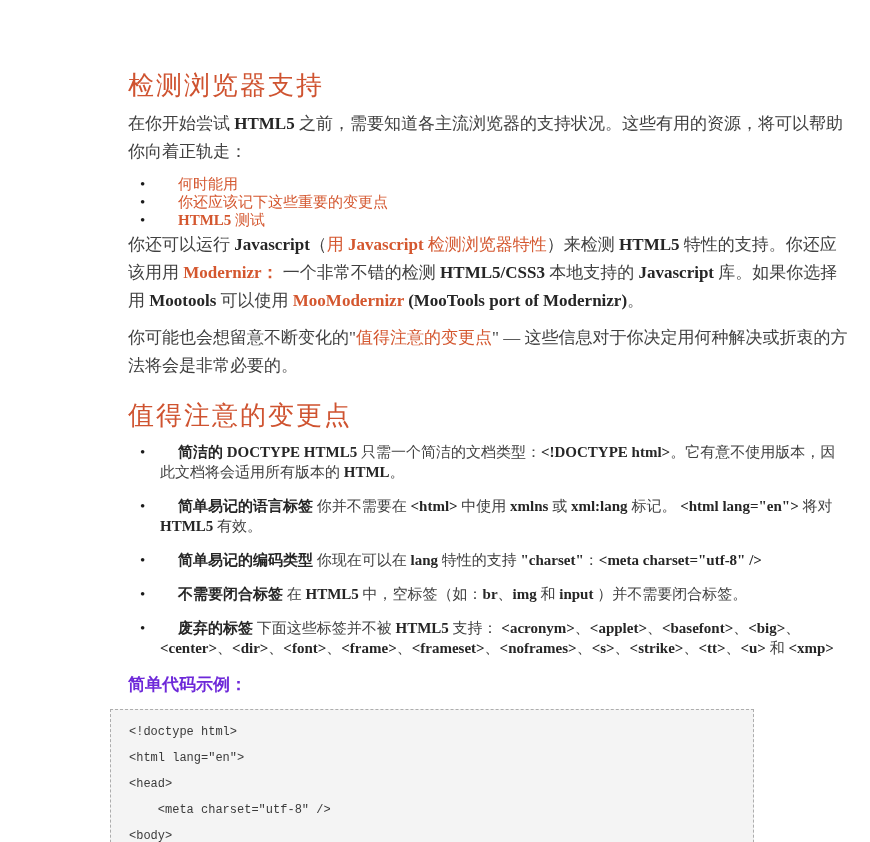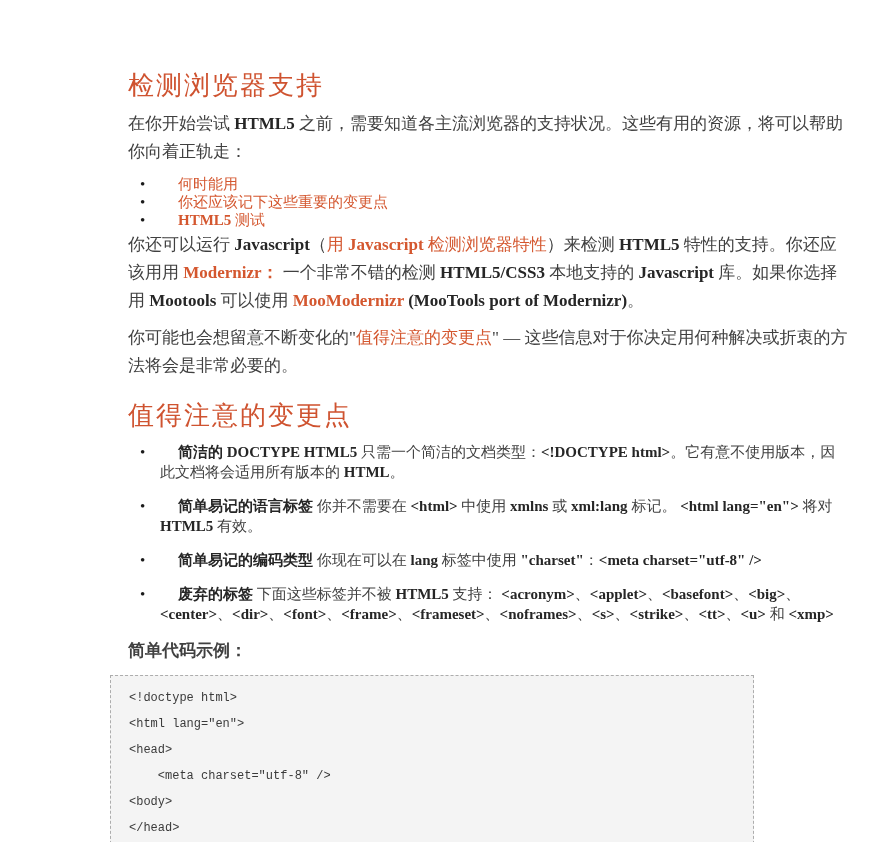--- a/index.html
+++ b/index.html
@@ -48,21 +48,21 @@
     left:12px;top:0;
     text-indent:0;
     color:#1a1a1a;
     font-size:15px;
   }
   .seg{white-space:pre-wrap;}
   strong.seg,.b{font-weight:bold;color:#262626;}
   a.link{color:#d4572f;text-decoration:none;cursor:pointer;}
   a.link.b{font-weight:bold;}
   p.code-label{
-    font-weight:bold;color:#404040;
+    font-weight:bold;color:#6d28d9;
     margin:13px 0 10px 0;
   }
   .codeblock{
     box-sizing:border-box;
     margin-left:-18px;
     width:644px;
     background:#f4f4f4;
     border:1px dashed #adadad;
     padding:9px 18px 12px 18px;
   }
@@ -86,21 +86,22 @@
         <li><a class="seg link" href="#">何时能用</a></li>
         <li><a class="seg link" href="#">你还应该记下这些重要的变更点</a></li>
         <li><a class="seg link b" href="#">HTML5</a><a class="seg link" href="#"> 测试</a></li>
       </ul>
       <p><span class="seg">你还可以运行 </span><strong class="seg b">Javascript</strong><span class="seg">（</span><a class="seg link" href="#">用 </a><a class="seg link b" href="#">Javascript</a><a class="seg link" href="#"> 检测浏览器特性</a><span class="seg">）来检测 </span><strong class="seg b">HTML5</strong><span class="seg"> 特性的支持。你还应该用用 </span><a class="seg link b" href="#">Modernizr：</a><span class="seg"> 一个非常不错的检测 </span><strong class="seg b">HTML5/CSS3</strong><span class="seg"> 本地支持的 </span><strong class="seg b">Javascript</strong><span class="seg"> 库。如果你选择用 </span><strong class="seg b">Mootools</strong><span class="seg"> 可以使用 </span><a class="seg link b" href="#">MooModernizr</a><strong class="seg b"> (MooTools port of Modernizr)</strong><span class="seg">。</span></p>
       <p class="tail"><span class="seg">你可能也会想留意不断变化的"</span><a class="seg link" href="#">值得注意的变更点</a><span class="seg">" — 这些信息对于你决定用何种解决或折衷的方法将会是非常必要的。</span></p>
       <h2 class="later">值得注意的变更点</h2>
       <ul class="loose">
         <li><strong class="seg b">简洁的 DOCTYPE</strong><span class="seg"> </span><strong class="seg b">HTML5</strong><span class="seg"> 只需一个简洁的文档类型：</span><strong class="seg b">&lt;!DOCTYPE html&gt;</strong><span class="seg">。它有意不使用版本，因此文档将会适用所有版本的 </span><strong class="seg b">HTML</strong><span class="seg">。</span></li>
         <li><strong class="seg b">简单易记的语言标签</strong><span class="seg"> 你并不需要在 </span><strong class="seg b">&lt;html&gt;</strong><span class="seg"> 中使用 </span><strong class="seg b">xmlns</strong><span class="seg"> 或 </span><strong class="seg b">xml:lang</strong><span class="seg"> 标记。 </span><strong class="seg b">&lt;html lang="en"&gt;</strong><span class="seg"> 将对 </span><strong class="seg b">HTML5</strong><span class="seg"> 有效。</span></li>
-        <li><strong class="seg b">简单易记的编码类型</strong><span class="seg"> 你现在可以在 </span><strong class="seg b">lang</strong><span class="seg"> 标签中使用 </span><strong class="seg b">"charset"</strong><span class="seg">：</span><strong class="seg b">&lt;meta charset="utf-8" /&gt;</strong></li>
+        <li><strong class="seg b">简单易记的编码类型</strong><span class="seg"> 你现在可以在 </span><strong class="seg b">lang</strong><span class="seg"> 特性的支持 </span><strong class="seg b">"charset"</strong><span class="seg">：</span><strong class="seg b">&lt;meta charset="utf-8" /&gt;</strong></li>
+        <li><strong class="seg b">不需要闭合标签</strong><span class="seg"> 在 </span><strong class="seg b">HTML5</strong><span class="seg"> 中，空标签（如：</span><strong class="seg b">br</strong><span class="seg">、</span><strong class="seg b">img</strong><span class="seg"> 和 </span><strong class="seg b">input</strong><span class="seg"> ）并不需要闭合标签。</span></li>
         <li><strong class="seg b">废弃的标签</strong><span class="seg"> 下面这些标签并不被 </span><strong class="seg b">HTML5</strong><span class="seg"> 支持： </span><strong class="seg b">&lt;acronym&gt;</strong><span class="seg">、</span><strong class="seg b">&lt;applet&gt;</strong><span class="seg">、</span><strong class="seg b">&lt;basefont&gt;</strong><span class="seg">、</span><strong class="seg b">&lt;big&gt;</strong><span class="seg">、</span><strong class="seg b">&lt;center&gt;</strong><span class="seg">、</span><strong class="seg b">&lt;dir&gt;</strong><span class="seg">、</span><strong class="seg b">&lt;font&gt;</strong><span class="seg">、</span><strong class="seg b">&lt;frame&gt;</strong><span class="seg">、</span><strong class="seg b">&lt;frameset&gt;</strong><span class="seg">、</span><strong class="seg b">&lt;noframes&gt;</strong><span class="seg">、</span><strong class="seg b">&lt;s&gt;</strong><span class="seg">、</span><strong class="seg b">&lt;strike&gt;</strong><span class="seg">、</span><strong class="seg b">&lt;tt&gt;</strong><span class="seg">、</span><strong class="seg b">&lt;u&gt;</strong><span class="seg"> 和 </span><strong class="seg b">&lt;xmp&gt;</strong></li>
       </ul>
       <p class="code-label"><span class="seg">简单代码示例：</span></p>
       <div class="codeblock">
         <div class="code-line">&lt;!doctype html&gt;</div>
         <div class="code-line">&lt;html lang="en"&gt;</div>
         <div class="code-line">&lt;head&gt;</div>
         <div class="code-line">    &lt;meta charset="utf-8" /&gt;</div>
         <div class="code-line">&lt;body&gt;</div>
         <div class="code-line">&lt;/head&gt;</div>

